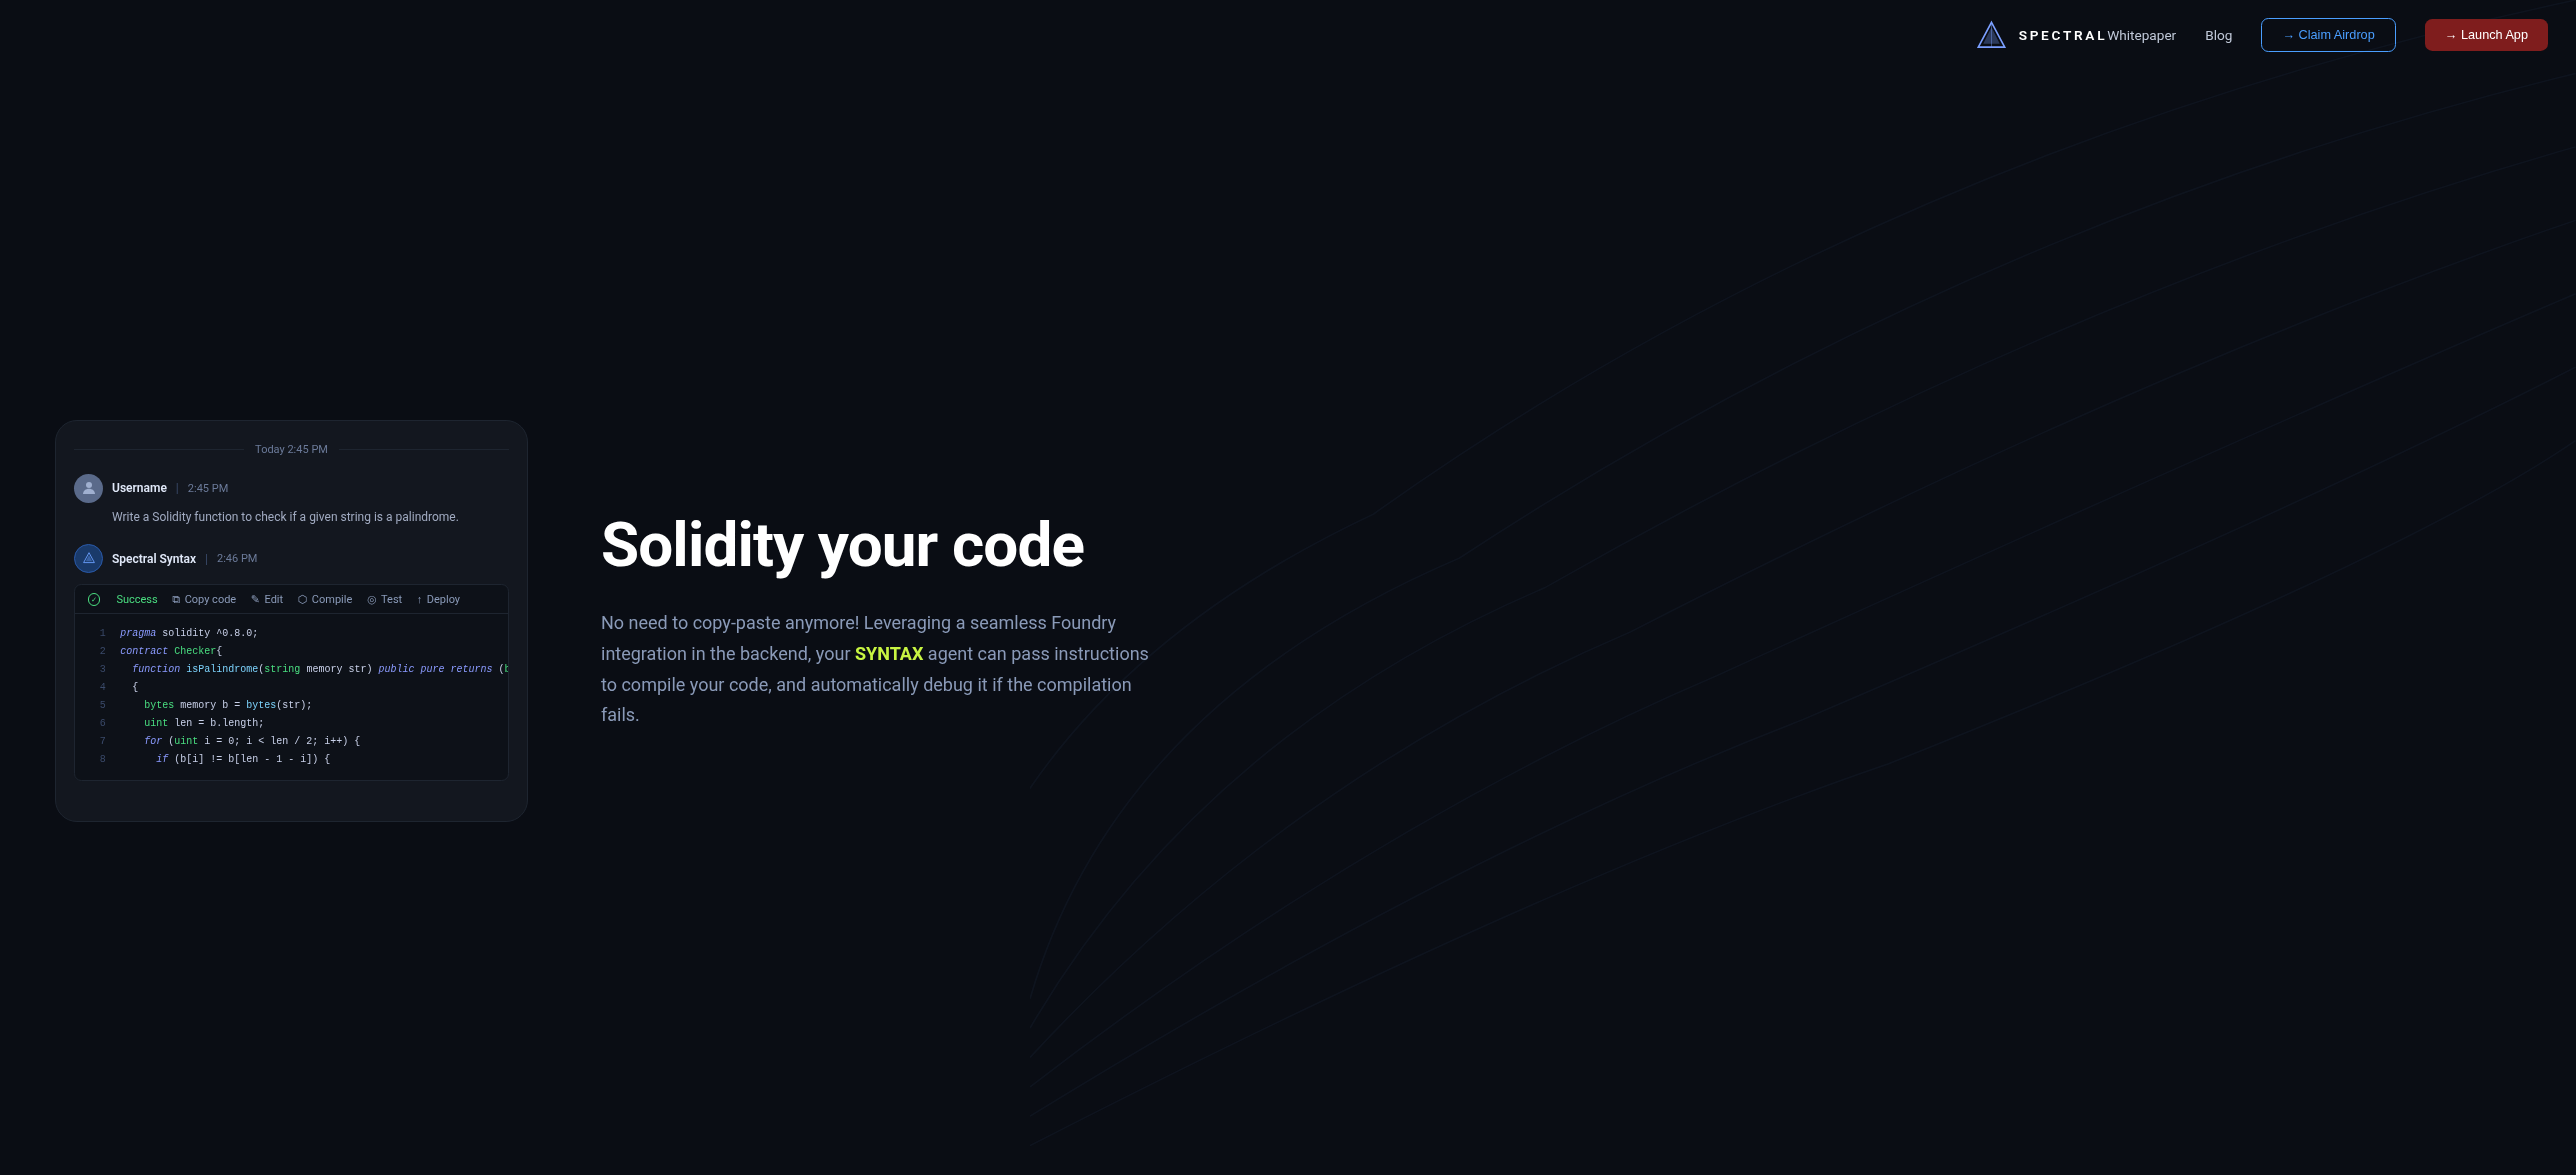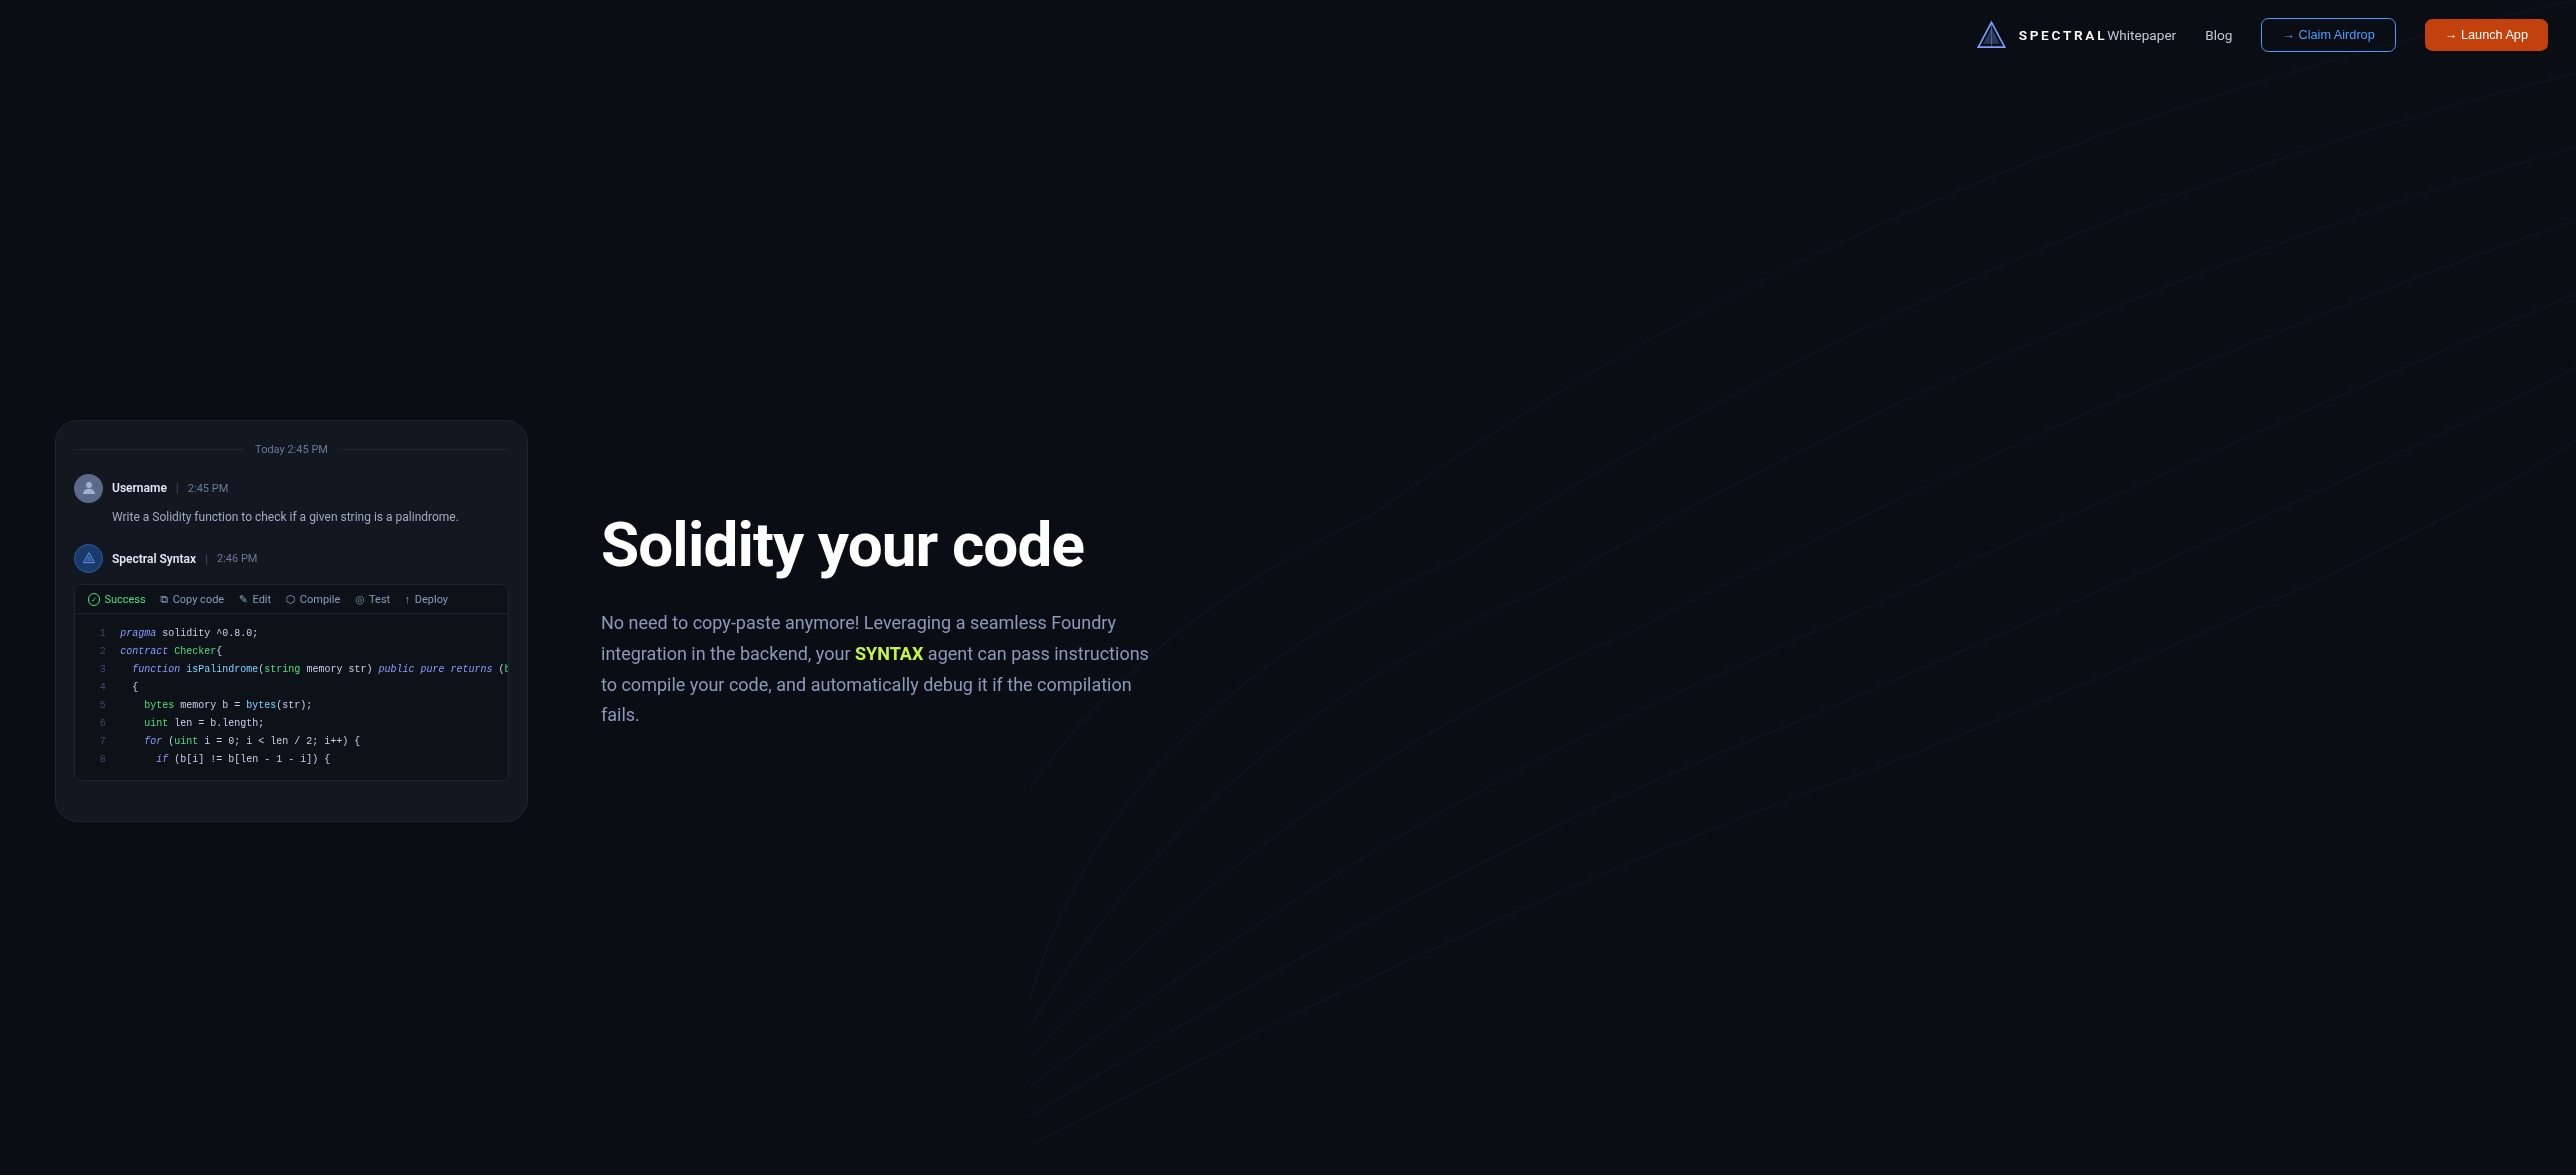--- a/index.html
+++ b/index.html
@@ -85,21 +85,21 @@
       cursor: pointer;
     }
 
     .btn-launch {
       display: flex;
       align-items: center;
       gap: 7.3px;
       padding: 9px 20px;
       border: none;
       border-radius: 7.3px;
-      background: #c2410c;
+      background: #7f1d1d;
       color: #ffffff;
       font-size: 12.7px;
       font-weight: 500;
       cursor: pointer;
     }
 
     
     .main {
       position: relative;
       z-index: 5;
@@ -217,21 +217,21 @@
       display: flex;
       align-items: center;
       gap: 14.6px;
       padding: 7.3px 12.7px;
       border-bottom: 0.9px solid #1e2530;
     }
 
     .code-status {
       display: flex;
       align-items: center;
-      gap: 4px;
+      gap: 16px;
       color: #4ade80;
       font-size: 11px;
     }
 
     .status-dot {
       width: 12.7px;
       height: 12.7px;
       border-radius: 50%;
       border: 1.4px solid #4ade80;
       display: flex;

